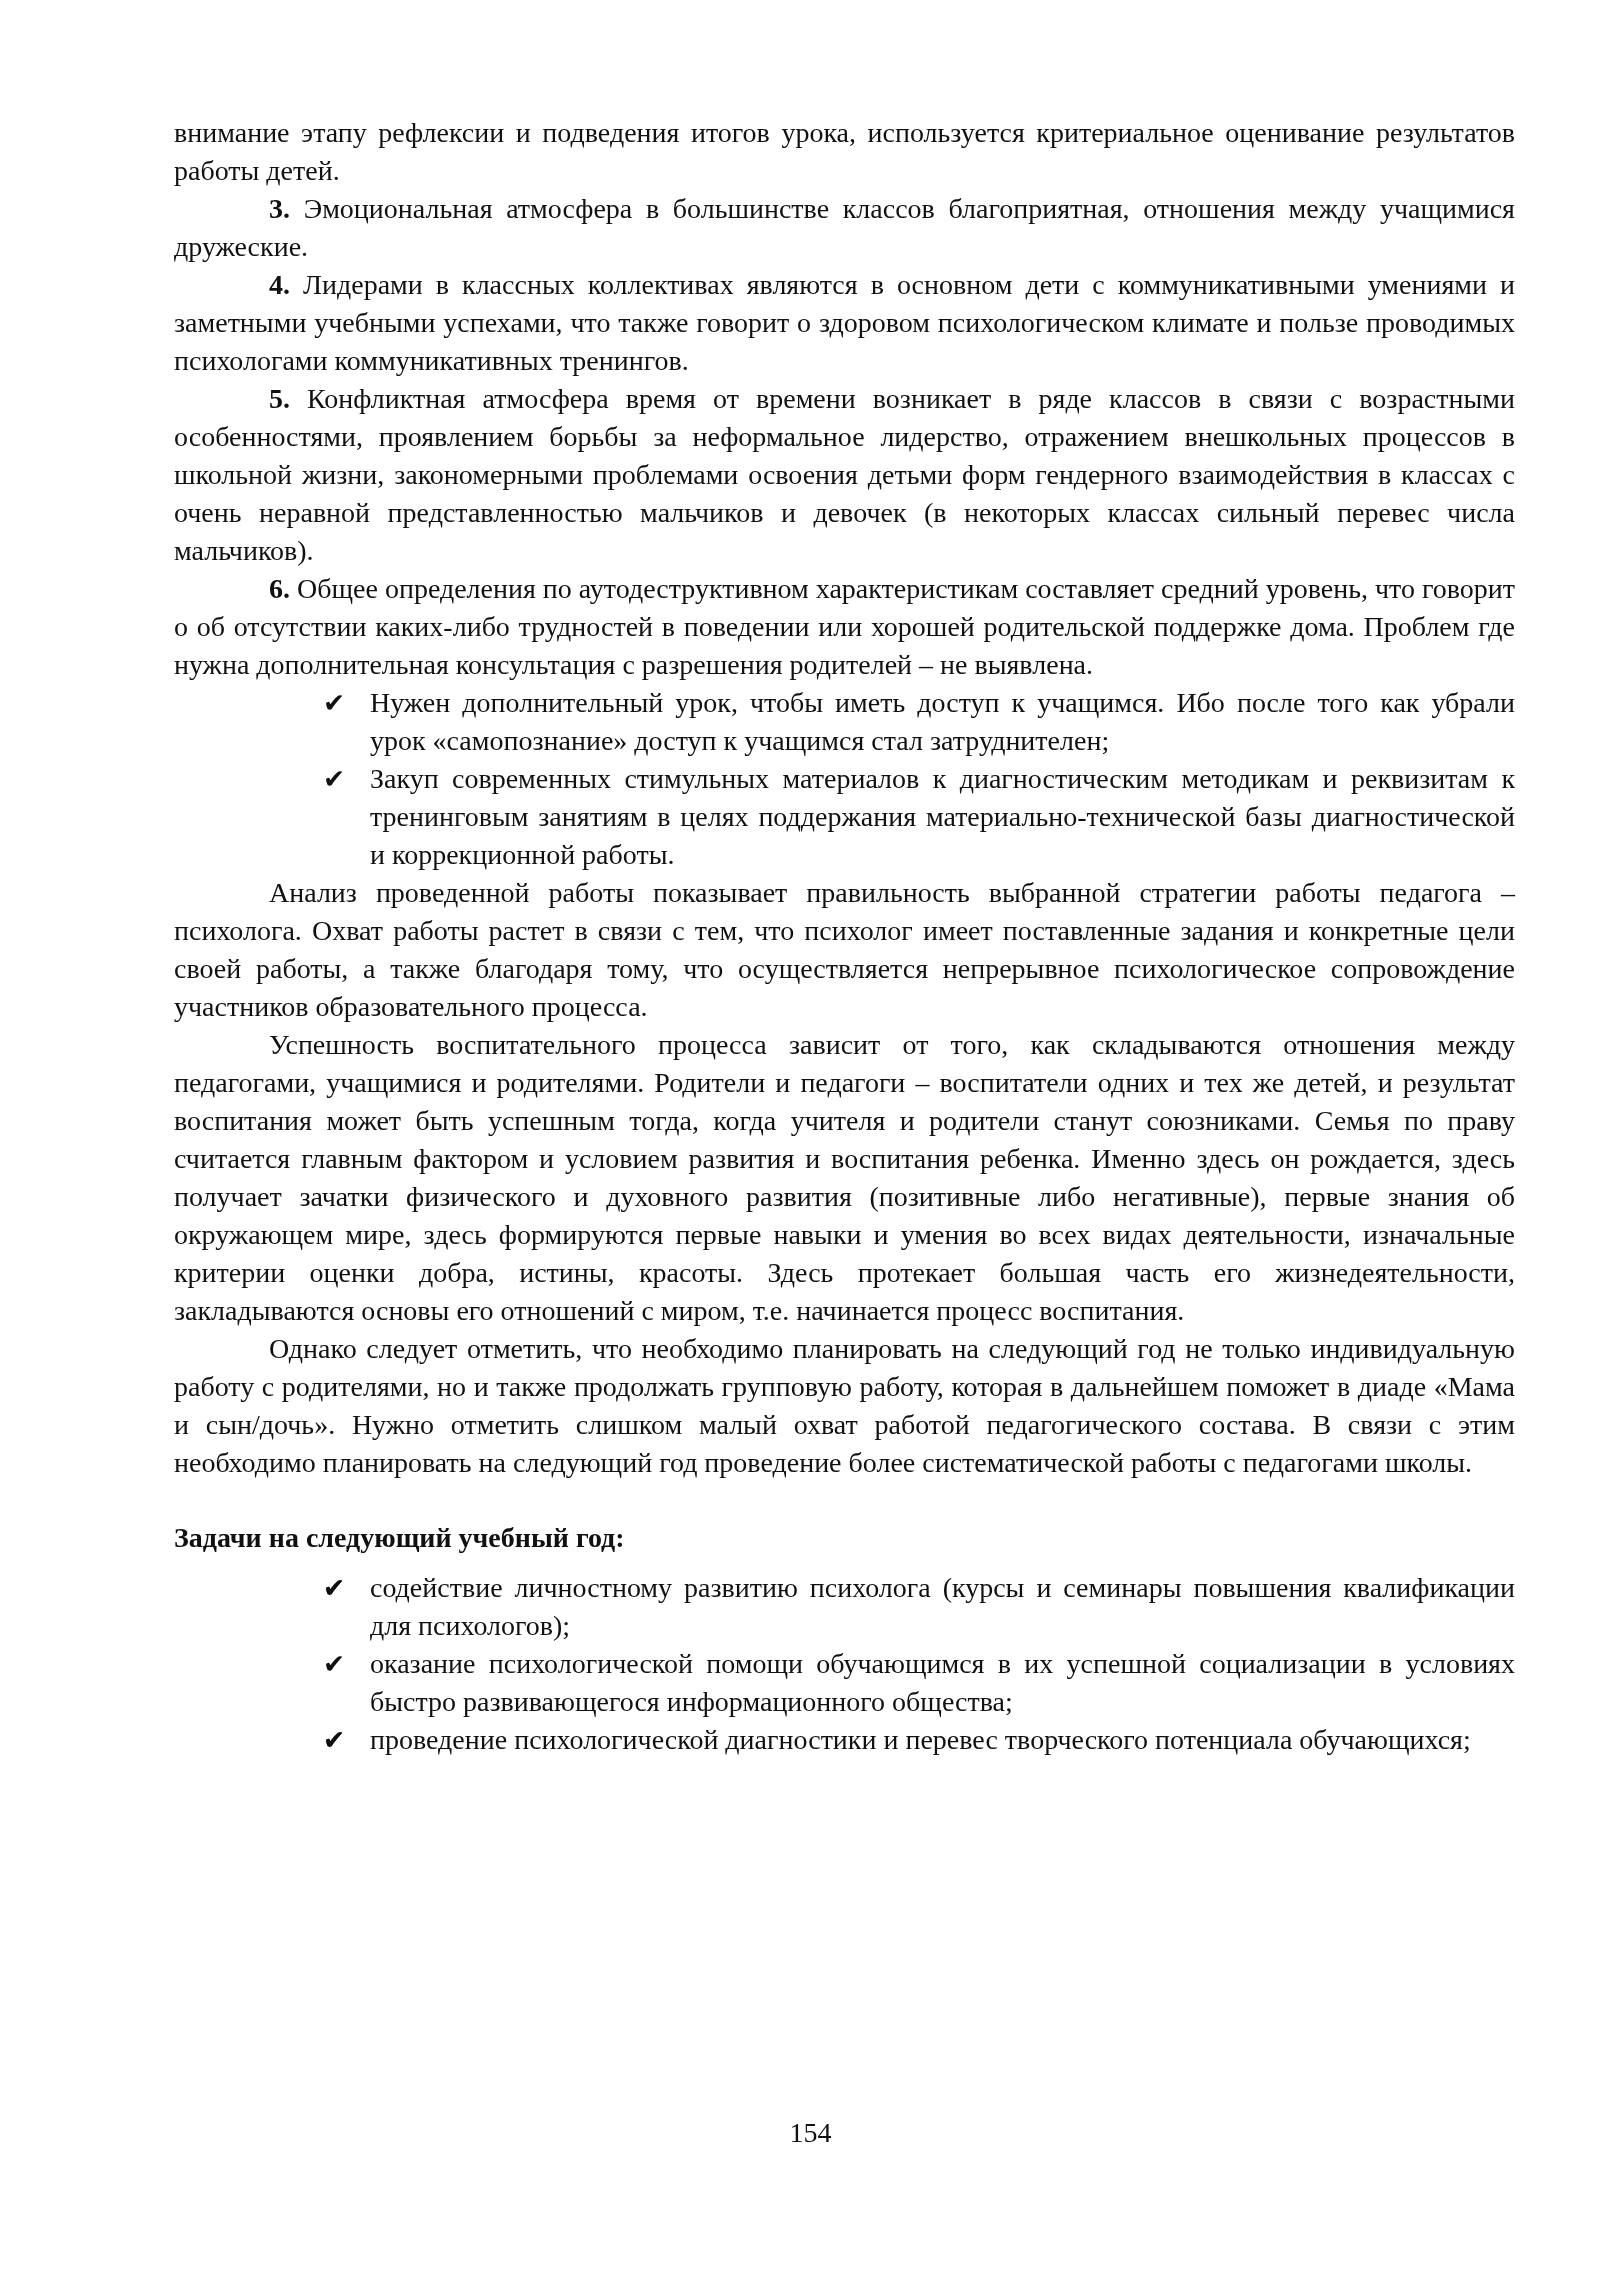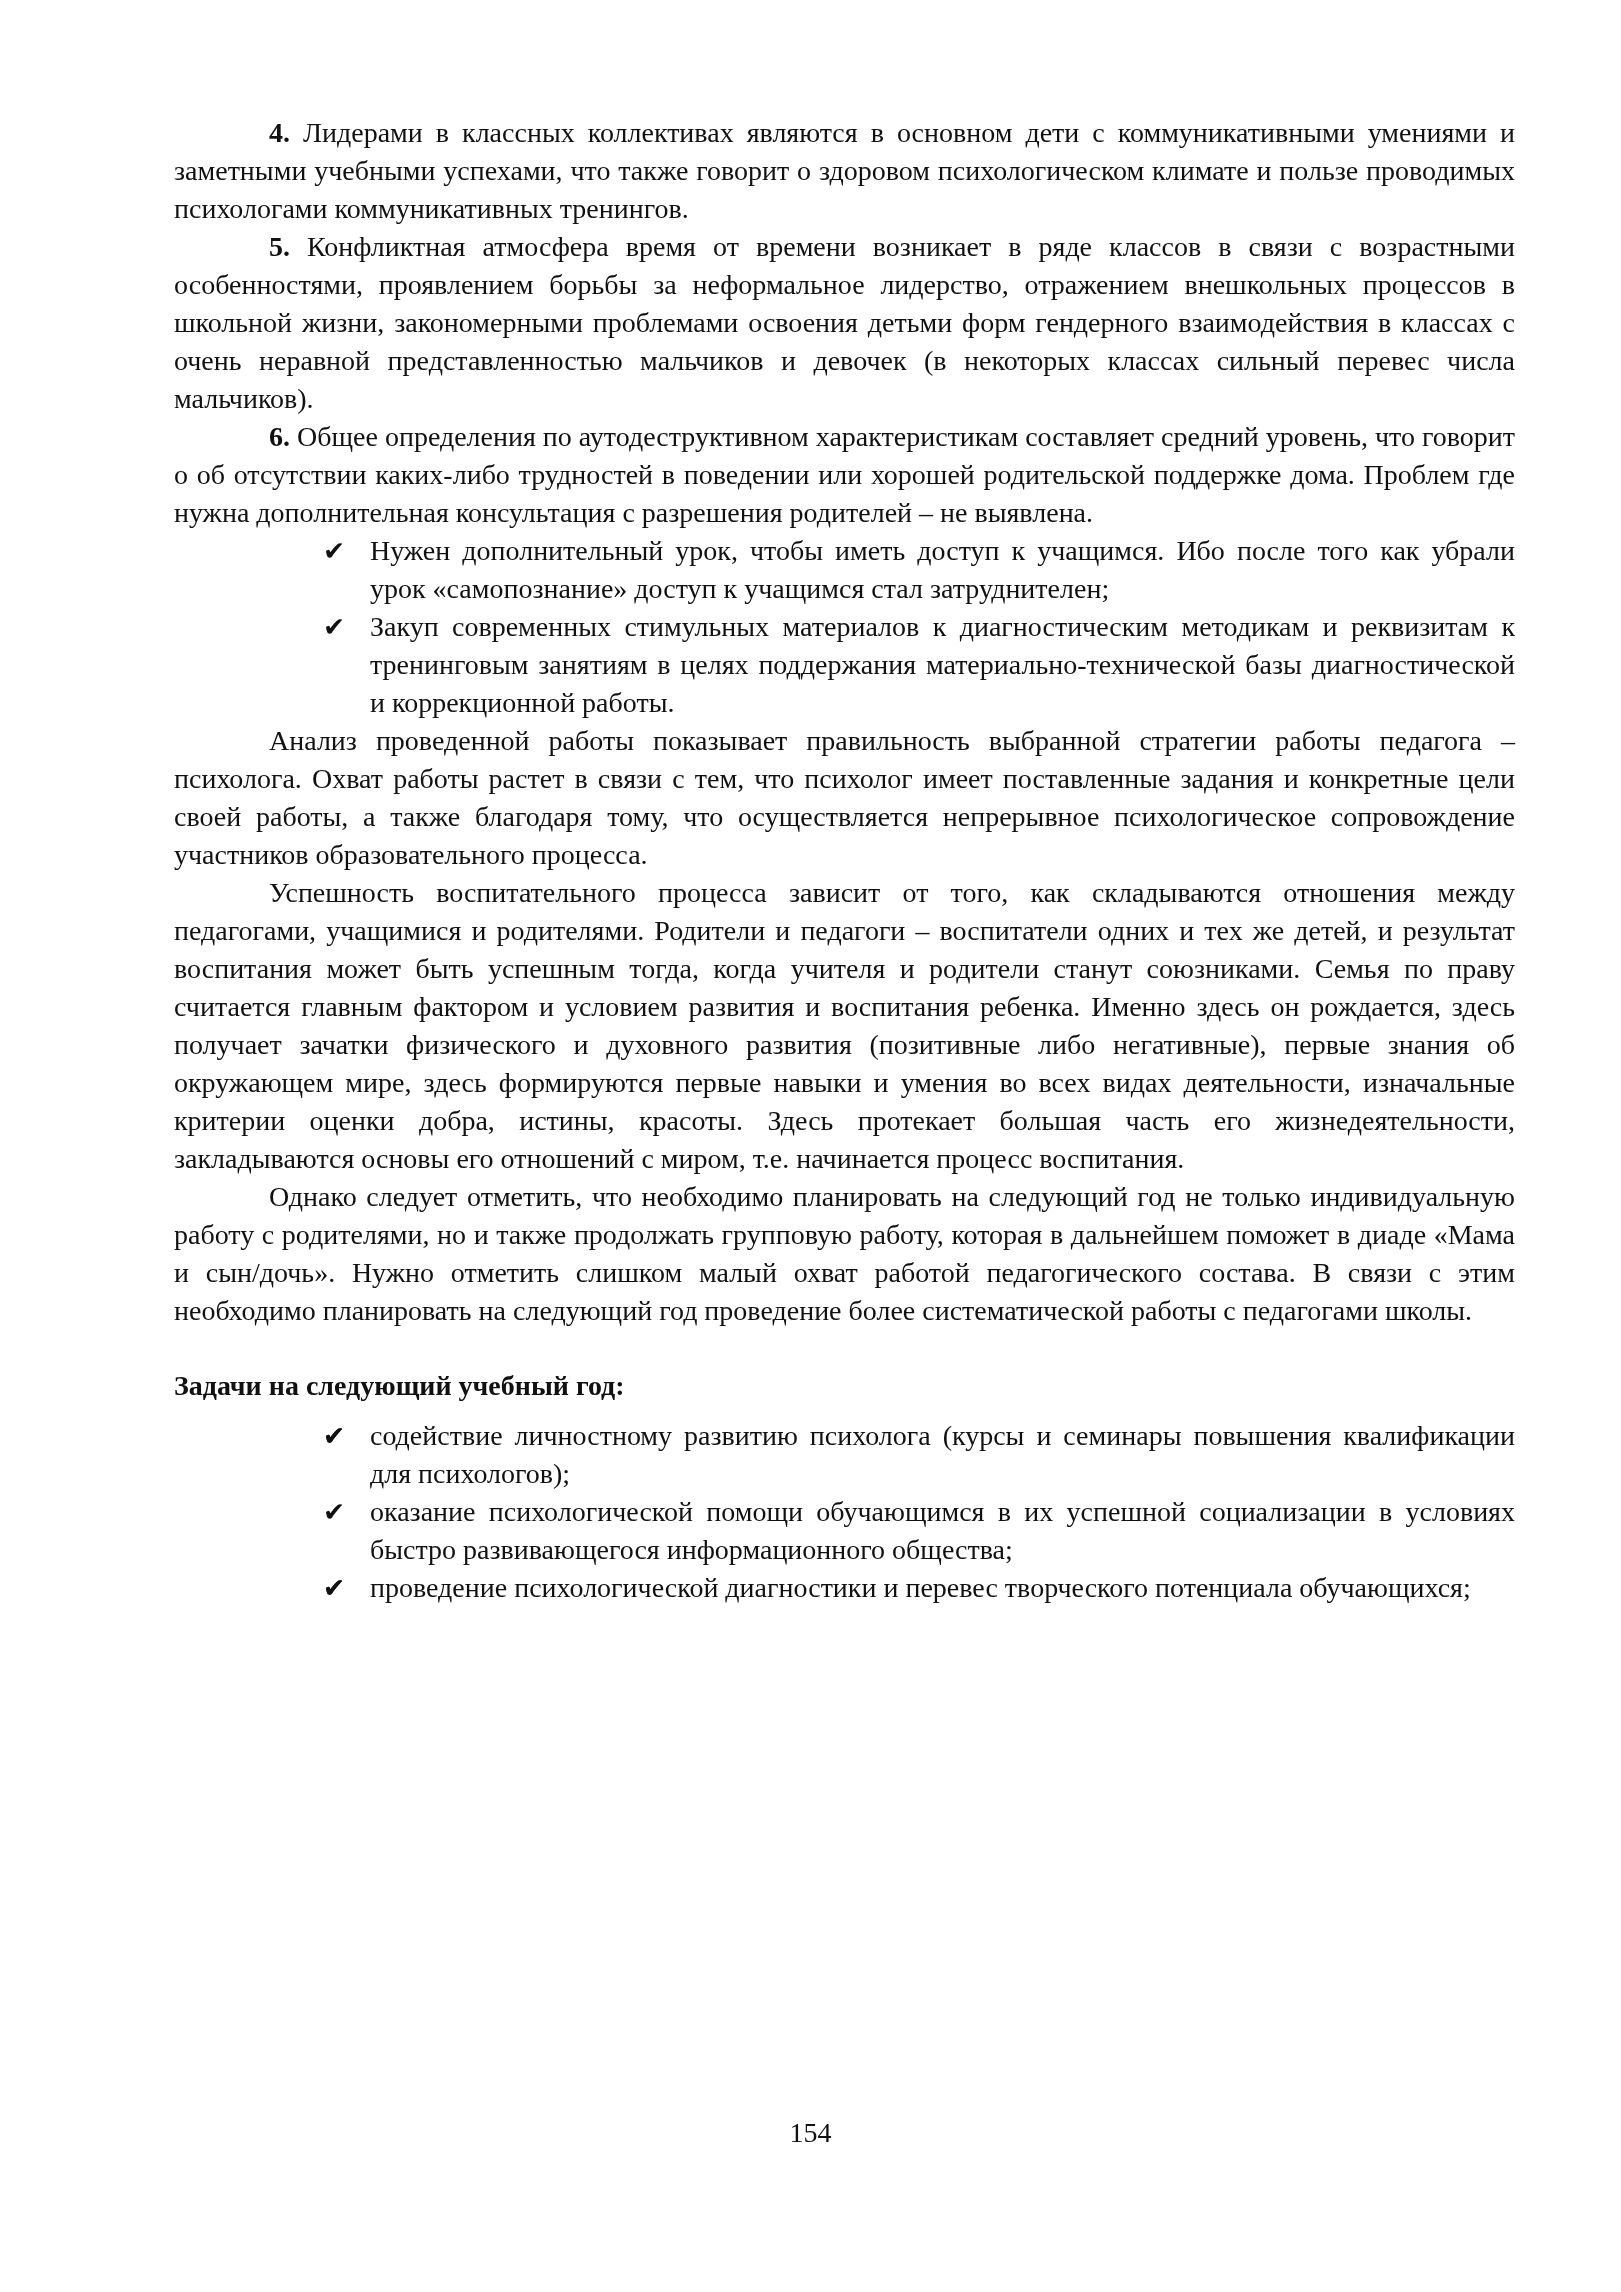--- a/index.html
+++ b/index.html
@@ -58,20 +58,26 @@
       top: 2117px;
       text-align: center;
       font-size: 28px;
     }
   </style>
 </head>
 <body>
 
 <div class="page">
 
+  <p class="p noindent">
+    <b></b><span>внимание этапу рефлексии и подведения итогов урока, используется критериальное оценивание результатов работы детей.</span>
+  </p>
+  <p class="p">
+    <b>3.</b><span> Эмоциональная атмосфера в большинстве классов благоприятная, отношения между учащимися дружеские.</span>
+  </p>
   <p class="p">
     <b>4.</b><span> Лидерами в классных коллективах являются в основном дети с коммуникативными умениями  и заметными учебными успехами, что также говорит о здоровом психологическом климате и пользе проводимых психологами коммуникативных тренингов.</span>
   </p>
   <p class="p">
     <b>5.</b><span> Конфликтная атмосфера время от времени возникает в ряде классов в связи с возрастными особенностями, проявлением борьбы за неформальное лидерство, отражением внешкольных процессов в школьной жизни, закономерными проблемами освоения детьми форм гендерного взаимодействия в классах с очень неравной представленностью мальчиков и девочек (в некоторых классах сильный перевес числа мальчиков).</span>
   </p>
   <p class="p">
     <b>6.</b><span> Общее определения по аутодеструктивном характеристикам составляет средний уровень, что говорит о об отсутствии каких-либо трудностей в поведении или хорошей родительской поддержке дома.  Проблем где нужна дополнительная консультация с разрешения родителей – не выявлена.</span>
   </p>
 

